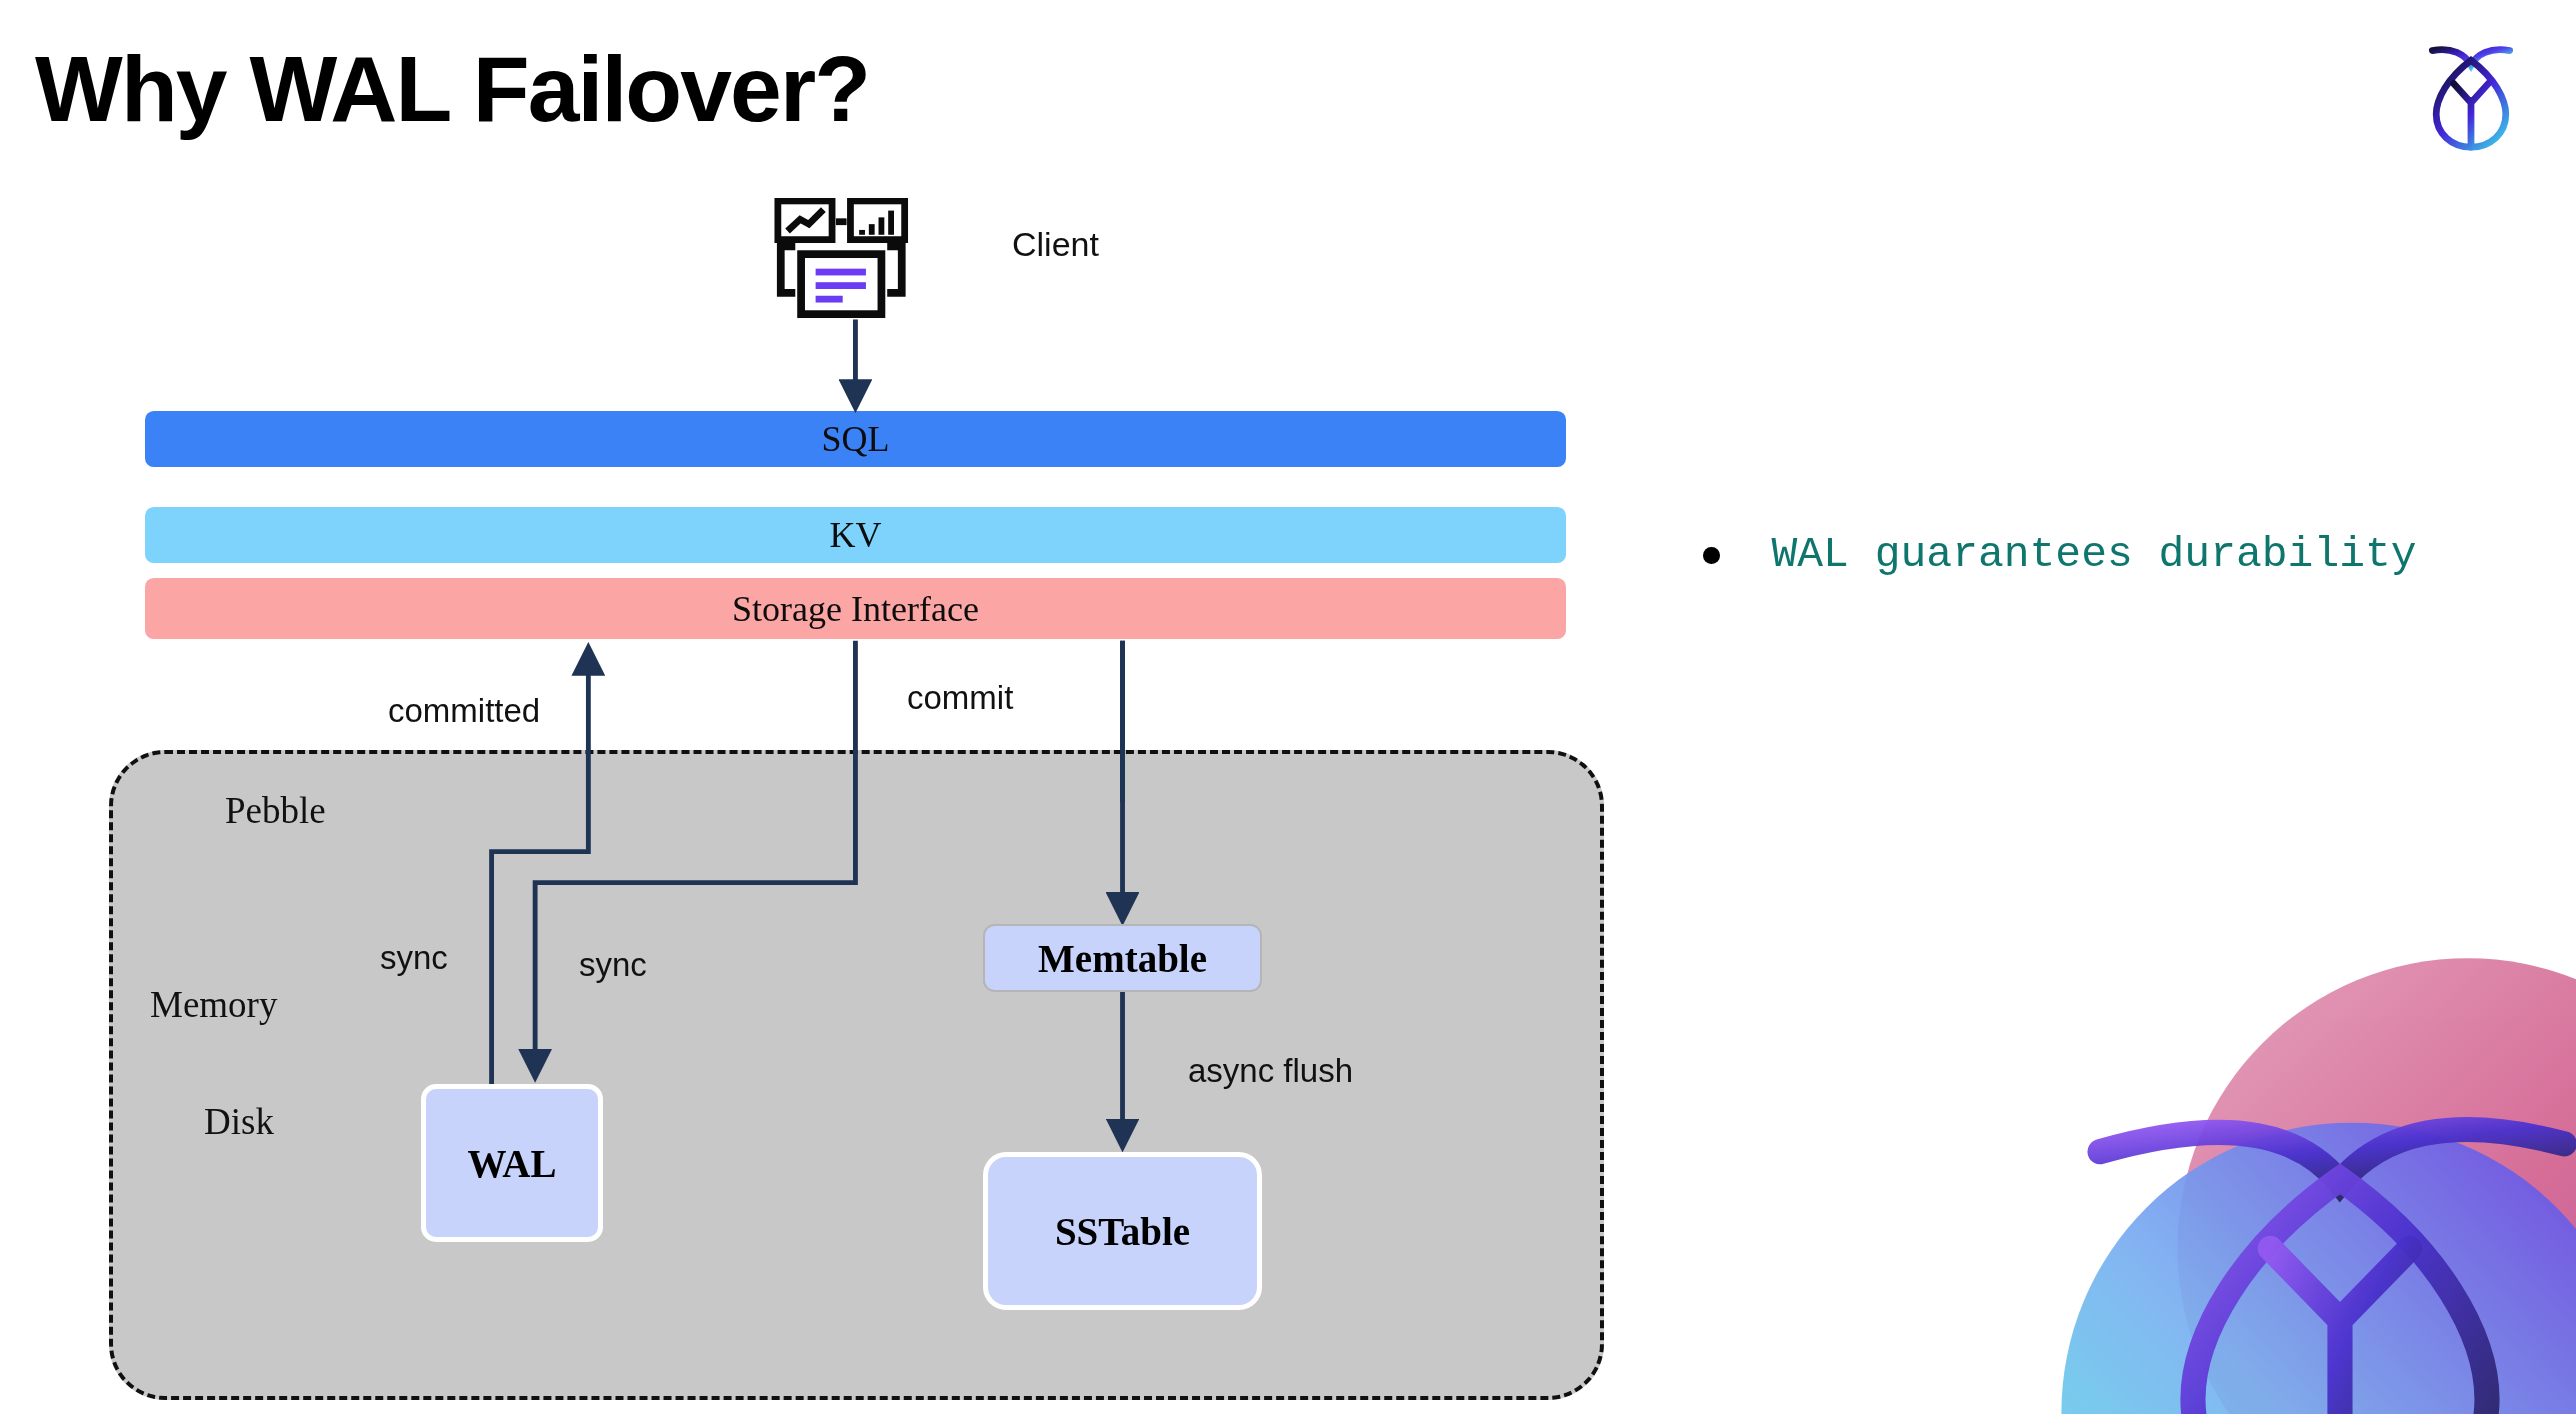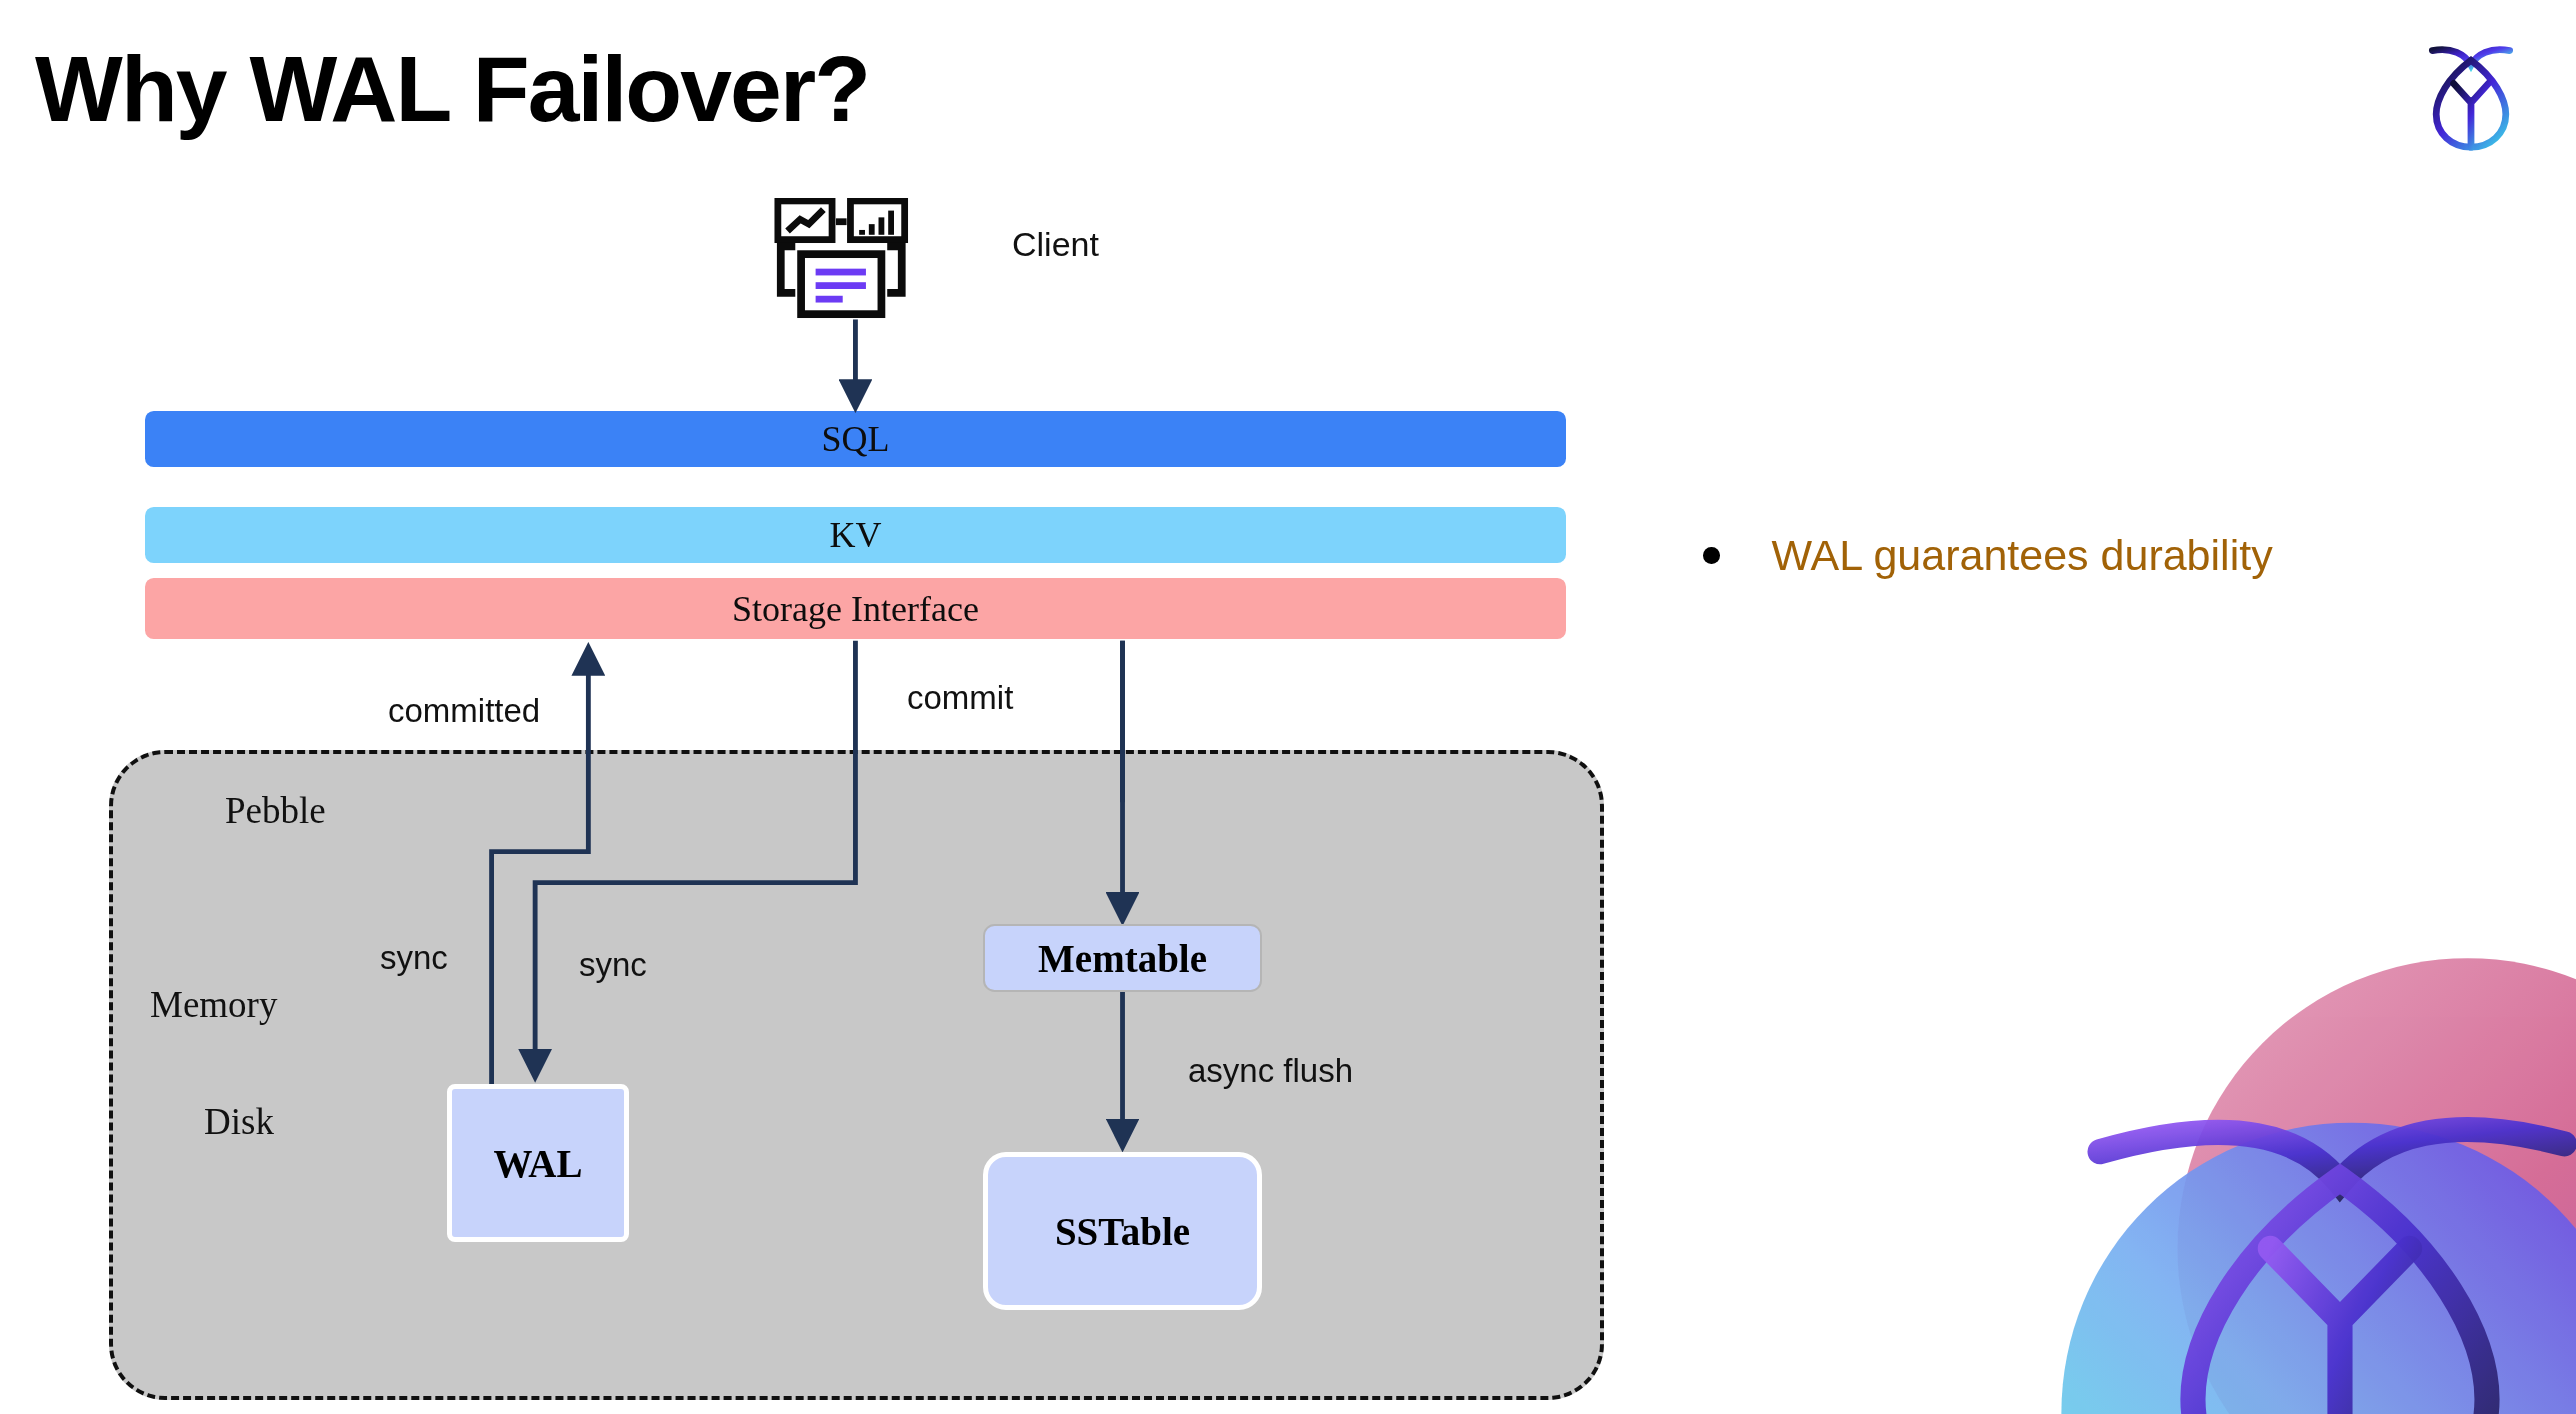--- a/index.html
+++ b/index.html
@@ -139,25 +139,25 @@
   #node-memtable {
     left: 983px;
     top: 924px;
     width: 279px;
     height: 68px;
     border-radius: 11.6px;
     border: 2.9px solid #b5b5b5;
     box-sizing: border-box;
   }
   #node-wal {
-    left: 447px;
+    left: 421px;
     top: 1084px;
     width: 182px;
     height: 158px;
-    border-radius: 8px;
+    border-radius: 15px;
     border: 5.8px solid #ffffff;
     box-sizing: border-box;
   }
   #node-sstable {
     left: 983px;
     top: 1152px;
     width: 279px;
     height: 158px;
     border-radius: 23px;
     border: 5.8px solid #ffffff;
@@ -203,24 +203,24 @@
   .bullet-dot {
     flex: 0 0 auto;
     width: 16.5px;
     height: 16.5px;
     border-radius: 50%;
     background: #000000;
     margin-top: 20.3px;
     margin-right: 52px;
   }
   .bullet-text {
-    font-family: Liberation Sans, sans-serif;
+    font-family: Liberation Mono, monospace;
     font-size: 43px;
     line-height: 1.32;
-    color: #a16207;
+    color: #0f766e;
   }
 </style>
 </head>
 <body>
 
 <div id="slide-title">Why WAL Failover?</div>
 
 <div id="brand-logo">
   <svg width="116" height="126" viewBox="0 0 120 130">
     <defs>

